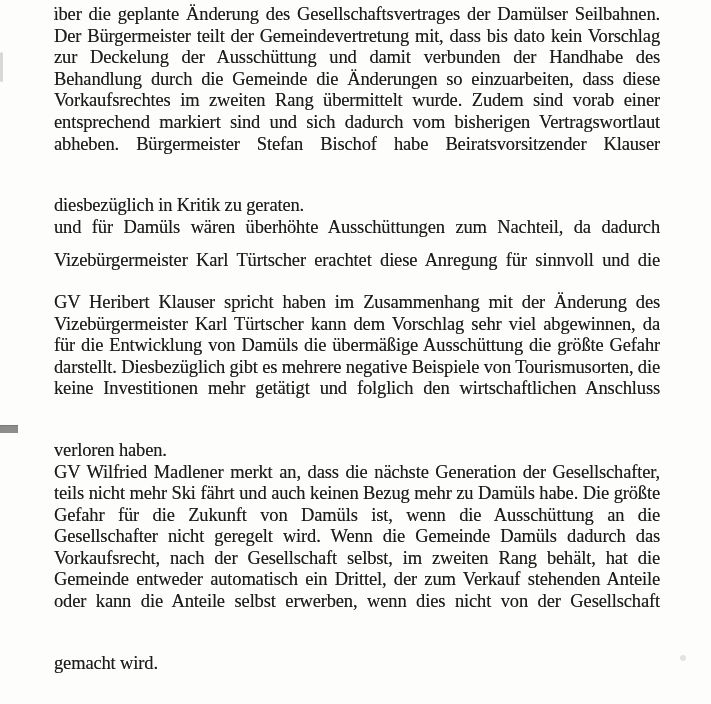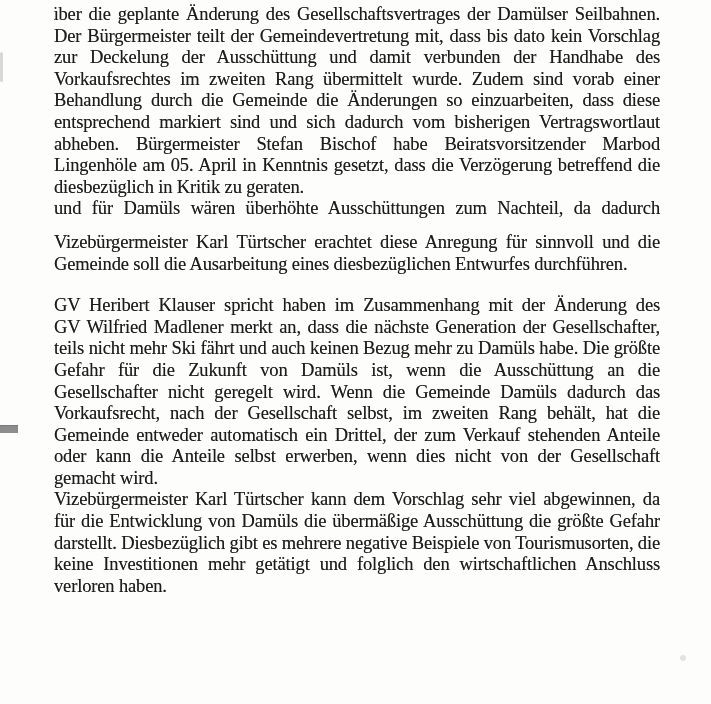--- a/index.html
+++ b/index.html
@@ -31,20 +31,21 @@
   .para.gap-md { margin-top: 20px; }
   .line {
     height: 21.6px;
     overflow: hidden;
     text-align: justify;
     text-align-last: justify;
     white-space: normal;
   }
   .line.end {
     text-align-last: left;
+    margin-top: 40px;
   }
   .line.hang {
     text-indent: -25px;
   }
   
   .artifact { position: absolute; }
   .artifact-bar {
     left: 0; top: 425px;
     width: 18px; height: 8px;
     background: #8d8d8d;
@@ -71,54 +72,52 @@
   <div class="artifact artifact-smudge"></div>
   <div class="artifact artifact-bar"></div>
   <div class="artifact artifact-speck"></div>
 
   <div class="textblock">
 
     <div class="para">
       <div class="line hang">... über die geplante Änderung des Gesellschaftsvertrages der Damülser Seilbahnen.</div>
       <div class="line">Der Bürgermeister teilt der Gemeindevertretung mit, dass bis dato kein Vorschlag</div>
       <div class="line">zur Deckelung der Ausschüttung und damit verbunden der Handhabe des</div>
+      <div class="line">Behandlung durch die Gemeinde die Änderungen so einzuarbeiten, dass diese</div>
       <div class="line">Vorkaufsrechtes im zweiten Rang übermittelt wurde. Zudem sind vorab einer</div>
-      <div class="line">Behandlung durch die Gemeinde die Änderungen so einzuarbeiten, dass diese</div>
       <div class="line">entsprechend markiert sind und sich dadurch vom bisherigen Vertragswortlaut</div>
-      <div class="line">abheben. Bürgermeister Stefan Bischof habe Beiratsvorsitzender Marbod</div>
-      <div class="line">Lingenhöle am 05. April in Kenntnis gesetzt, dass die Verzögerung betreffend die</div>
+      <div class="line">abheben. Bürgermeister Stefan Bischof habe Beiratsvorsitzender Klauser</div>
       <div class="line end">diesbezüglich in Kritik zu geraten.</div>
     </div>
 
     <div class="para">
       <div class="line">und für Damüls wären überhöhte Ausschüttungen zum Nachteil, da dadurch</div>
     </div>
 
     <div class="para gap-sm">
       <div class="line">Vizebürgermeister Karl Türtscher erachtet diese Anregung für sinnvoll und die</div>
-      <div class="line end">Gemeinde soll die Ausarbeitung eines diesbezüglichen Entwurfes durchführen.</div>
     </div>
 
     <div class="para gap-md">
       <div class="line">GV Heribert Klauser spricht haben im Zusammenhang mit der Änderung des</div>
+    </div>
+
+    <div class="para">
+      <div class="line">Vizebürgermeister Karl Türtscher kann dem Vorschlag sehr viel abgewinnen, da</div>
+      <div class="line">für die Entwicklung von Damüls die übermäßige Ausschüttung die größte Gefahr</div>
+      <div class="line">darstellt. Diesbezüglich gibt es mehrere negative Beispiele von Tourismusorten, die</div>
+      <div class="line">keine Investitionen mehr getätigt und folglich den wirtschaftlichen Anschluss</div>
+      <div class="line end">verloren haben.</div>
     </div>
 
     <div class="para">
       <div class="line">GV Wilfried Madlener merkt an, dass die nächste Generation der Gesellschafter,</div>
       <div class="line">teils nicht mehr Ski fährt und auch keinen Bezug mehr zu Damüls habe. Die größte</div>
       <div class="line">Gefahr für die Zukunft von Damüls ist, wenn die Ausschüttung an die</div>
       <div class="line">Gesellschafter nicht geregelt wird. Wenn die Gemeinde Damüls dadurch das</div>
       <div class="line">Vorkaufsrecht, nach der Gesellschaft selbst, im zweiten Rang behält, hat die</div>
       <div class="line">Gemeinde entweder automatisch ein Drittel, der zum Verkauf stehenden Anteile</div>
       <div class="line">oder kann die Anteile selbst erwerben, wenn dies nicht von der Gesellschaft</div>
       <div class="line end">gemacht wird.</div>
     </div>
 
-    <div class="para">
-      <div class="line">Vizebürgermeister Karl Türtscher kann dem Vorschlag sehr viel abgewinnen, da</div>
-      <div class="line">für die Entwicklung von Damüls die übermäßige Ausschüttung die größte Gefahr</div>
-      <div class="line">darstellt. Diesbezüglich gibt es mehrere negative Beispiele von Tourismusorten, die</div>
-      <div class="line">keine Investitionen mehr getätigt und folglich den wirtschaftlichen Anschluss</div>
-      <div class="line end">verloren haben.</div>
-    </div>
-
   </div>
 </div>
 
 </body></html>

